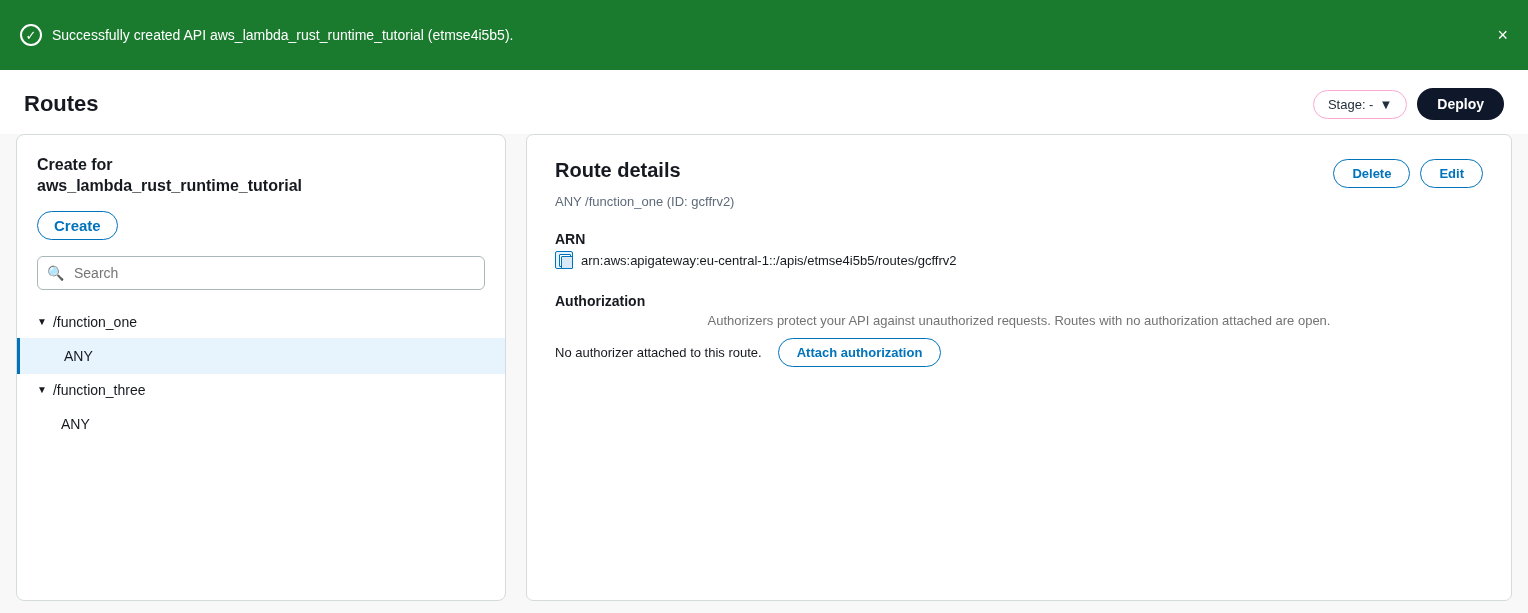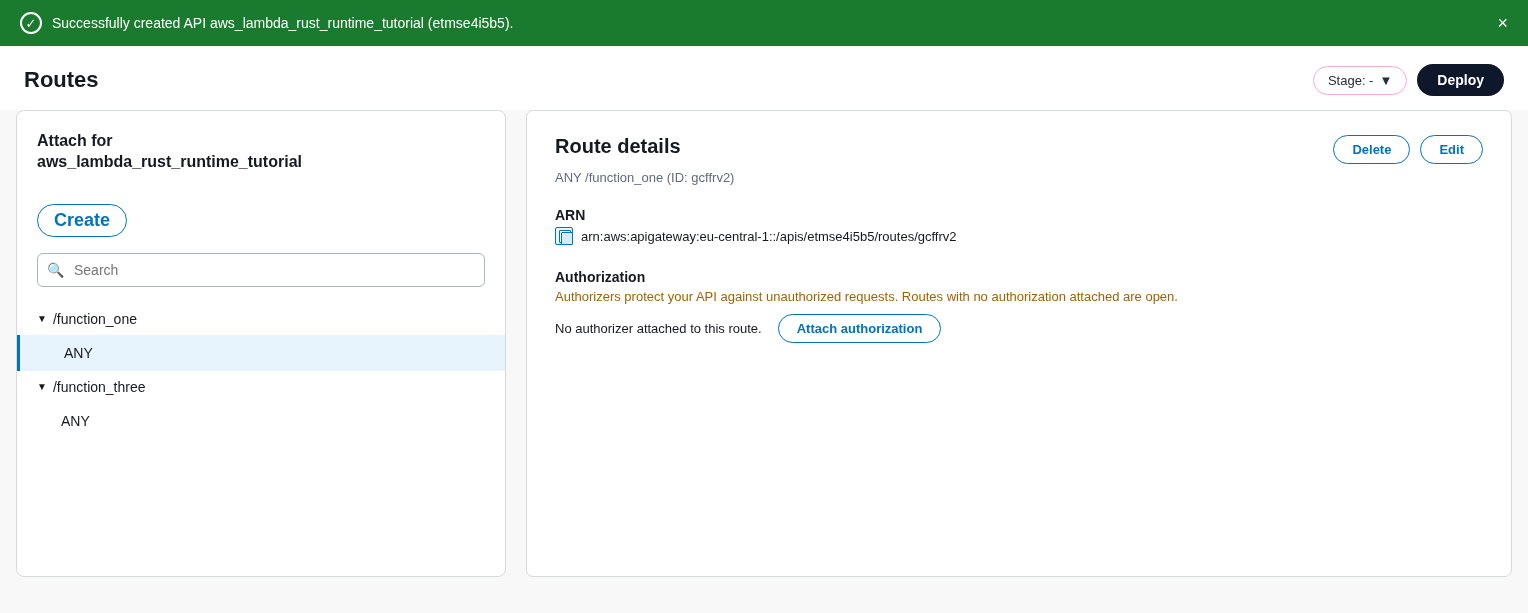--- a/index.html
+++ b/index.html
@@ -3,21 +3,21 @@
   <meta charset="utf-8">
   <style>
     * { box-sizing: border-box; margin: 0; padding: 0; }
     body { font-family: -apple-system, BlinkMacSystemFont, 'Segoe UI', Arial, sans-serif; background: #f8f8f8; font-size: 14px; color: #232f3e; }
 
     .success-banner {
       background: #1a7a2e;
       color: white;
       display: flex;
       align-items: center;
-      padding: 12px 20px;
+      padding: 24px 20px;
       gap: 10px;
       font-size: 14px;
     }
     .success-banner .close-btn {
       margin-left: auto;
       cursor: pointer;
       font-size: 18px;
       line-height: 1;
       background: none;
       border: none;
@@ -106,24 +106,23 @@
       color: #16191f;
       line-height: 1.3;
       margin-bottom: 14px;
     }
     .create-btn {
       border: 1.5px solid #0073bb;
       background: white;
       color: #0073bb;
       border-radius: 20px;
       padding: 5px 16px;
-      font-size: 18px;
+      font-size: 15px;
       cursor: pointer;
       font-weight: 600;
-      margin-top: 17px;
     }
 
     .search-box {
       margin: 0 20px 16px 20px;
       position: relative;
     }
     .search-box input {
       width: 100%;
       border: 1px solid #aab7b8;
       border-radius: 6px;
@@ -210,23 +209,24 @@
     .section {
       margin-bottom: 24px;
     }
     .section-title {
       font-weight: 700;
       font-size: 14px;
       color: #16191f;
       margin-bottom: 4px;
     }
     .section-desc {
-      color: #a16207;
+      color: #737373;
       font-size: 13px;
       margin-bottom: 10px;
+      text-align: center;
     }
 
     .arn-row {
       display: flex;
       align-items: center;
       gap: 8px;
       font-size: 13px;
       color: #16191f;
     }
     .copy-icon {
@@ -303,21 +303,21 @@
     </button>
     <button class="deploy-btn">Deploy</button>
   </div>
 </div>
 
 <div class="content-area">
 
   <div class="routes-panel">
     <div class="routes-panel-header">
       <h2>
-        <span>Attach for</span><br>
+        <span>Create for</span><br>
         <span>aws_lambda_rust_runtime_tutorial</span>
       </h2>
       <button class="create-btn">Create</button>
     </div>
 
     <div class="search-box">
       <span class="search-icon">🔍</span>
       <input type="text" placeholder="Search" style="">
     </div>
 

